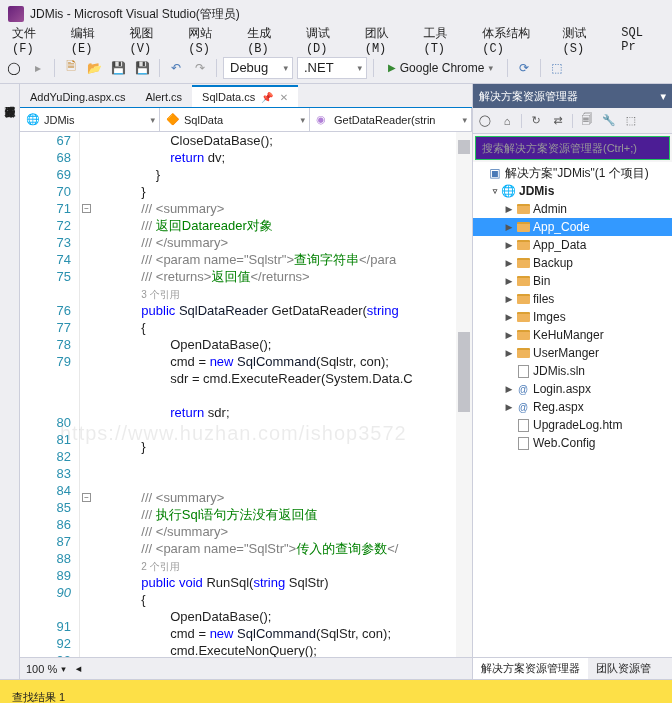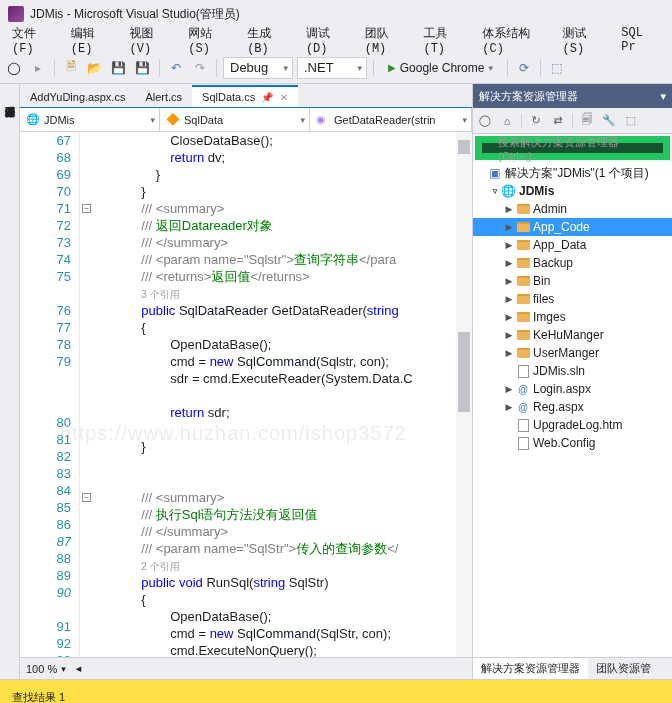--- a/index.html
+++ b/index.html
@@ -39,21 +39,21 @@
 .cmt { color: #008000; }
 .xml-tag { color: #808080; }
 .ref-lens { color: #999; font-size: 10px; }
 .scroll-v { position: absolute; right: 0; top: 0; bottom: 0; width: 16px; background: #f5f5f5; }
 .scroll-thumb { position: absolute; right: 2px; width: 12px; background: #c2c3c9; }
 .zoom-bar { height: 22px; background: #eeeef2; border-top: 1px solid #cccedb; display: flex; align-items: center; padding: 0 6px; font-size: 11px; gap: 4px; }
 .solution-panel { width: 200px; background: #f5f5f5; display: flex; flex-direction: column; border-left: 1px solid #cccedb; }
 .sol-header { height: 24px; background: #4d6082; color: #fff; display: flex; align-items: center; padding: 0 6px; font-size: 11px; justify-content: space-between; }
 .sol-toolbar { height: 26px; background: #eeeef2; display: flex; align-items: center; padding: 0 4px; gap: 6px; border-bottom: 1px solid #cccedb; }
 .sol-tb-btn { width: 16px; height: 16px; display: flex; align-items: center; justify-content: center; cursor: pointer; color: #555; font-size: 11px; }
-.sol-search { height: 24px; background: #14532d; border: 7px solid #22c55e; margin: 2px; display: flex; align-items: center; padding: 0 16px; color: #999; font-size: 11px; }
+.sol-search { height: 24px; background: #4c1d95; border: 1px solid #22c55e; margin: 2px; display: flex; align-items: center; padding: 0 6px; color: #999; font-size: 11px; }
 .tree { flex: 1; background: #fff; overflow: auto; font-size: 12px; padding: 2px 0; }
 .tree-node { display: flex; align-items: center; height: 18px; padding-right: 4px; cursor: pointer; white-space: nowrap; }
 .tree-node.selected { background: #3399ff; color: #fff; }
 .tree-arrow { width: 12px; text-align: center; color: #555; font-size: 9px; }
 .tree-icon { width: 16px; height: 14px; margin-right: 2px; display: flex; align-items: center; justify-content: center; }
 .folder-icon { width: 13px; height: 10px; background: #efb45b; border-radius: 1px; border-top: 2px solid #dca034; }
 .file-icon { width: 11px; height: 13px; background: #fff; border: 1px solid #999; }
 .sol-tabs { height: 22px; background: #eeeef2; display: flex; border-top: 1px solid #cccedb; font-size: 11px; }
 .sol-tab { padding: 3px 8px; cursor: pointer; }
 .sol-tab.active { background: #fff; }
@@ -164,21 +164,21 @@
           <div style="height: 17px;">77</div>
           <div style="height: 17px;">78</div>
           <div style="height: 17px;">79</div>
           <div style="height: 17px; margin-top: 44px;">80</div>
           <div style="height: 17px;">81</div>
           <div style="height: 17px;">82</div>
           <div style="height: 17px;">83</div>
           <div style="height: 17px;">84</div>
           <div style="height: 17px;">85</div>
           <div style="height: 17px;">86</div>
-          <div style="height: 17px; font-style: italic;">87</div>
+          <div style="height: 17px;">87</div>
           <div style="height: 17px;">88</div>
           <div style="height: 17px;">89</div>
           <div style="height: 17px; font-style: italic;">90</div>
           <div style="height: 17px;"></div>
           <div style="height: 17px;">91</div>
           <div style="height: 17px;">92</div>
           <div style="height: 17px;">93</div>
           <div style="height: 17px;">94</div>
           <div style="height: 17px;">95</div>
         </div>

